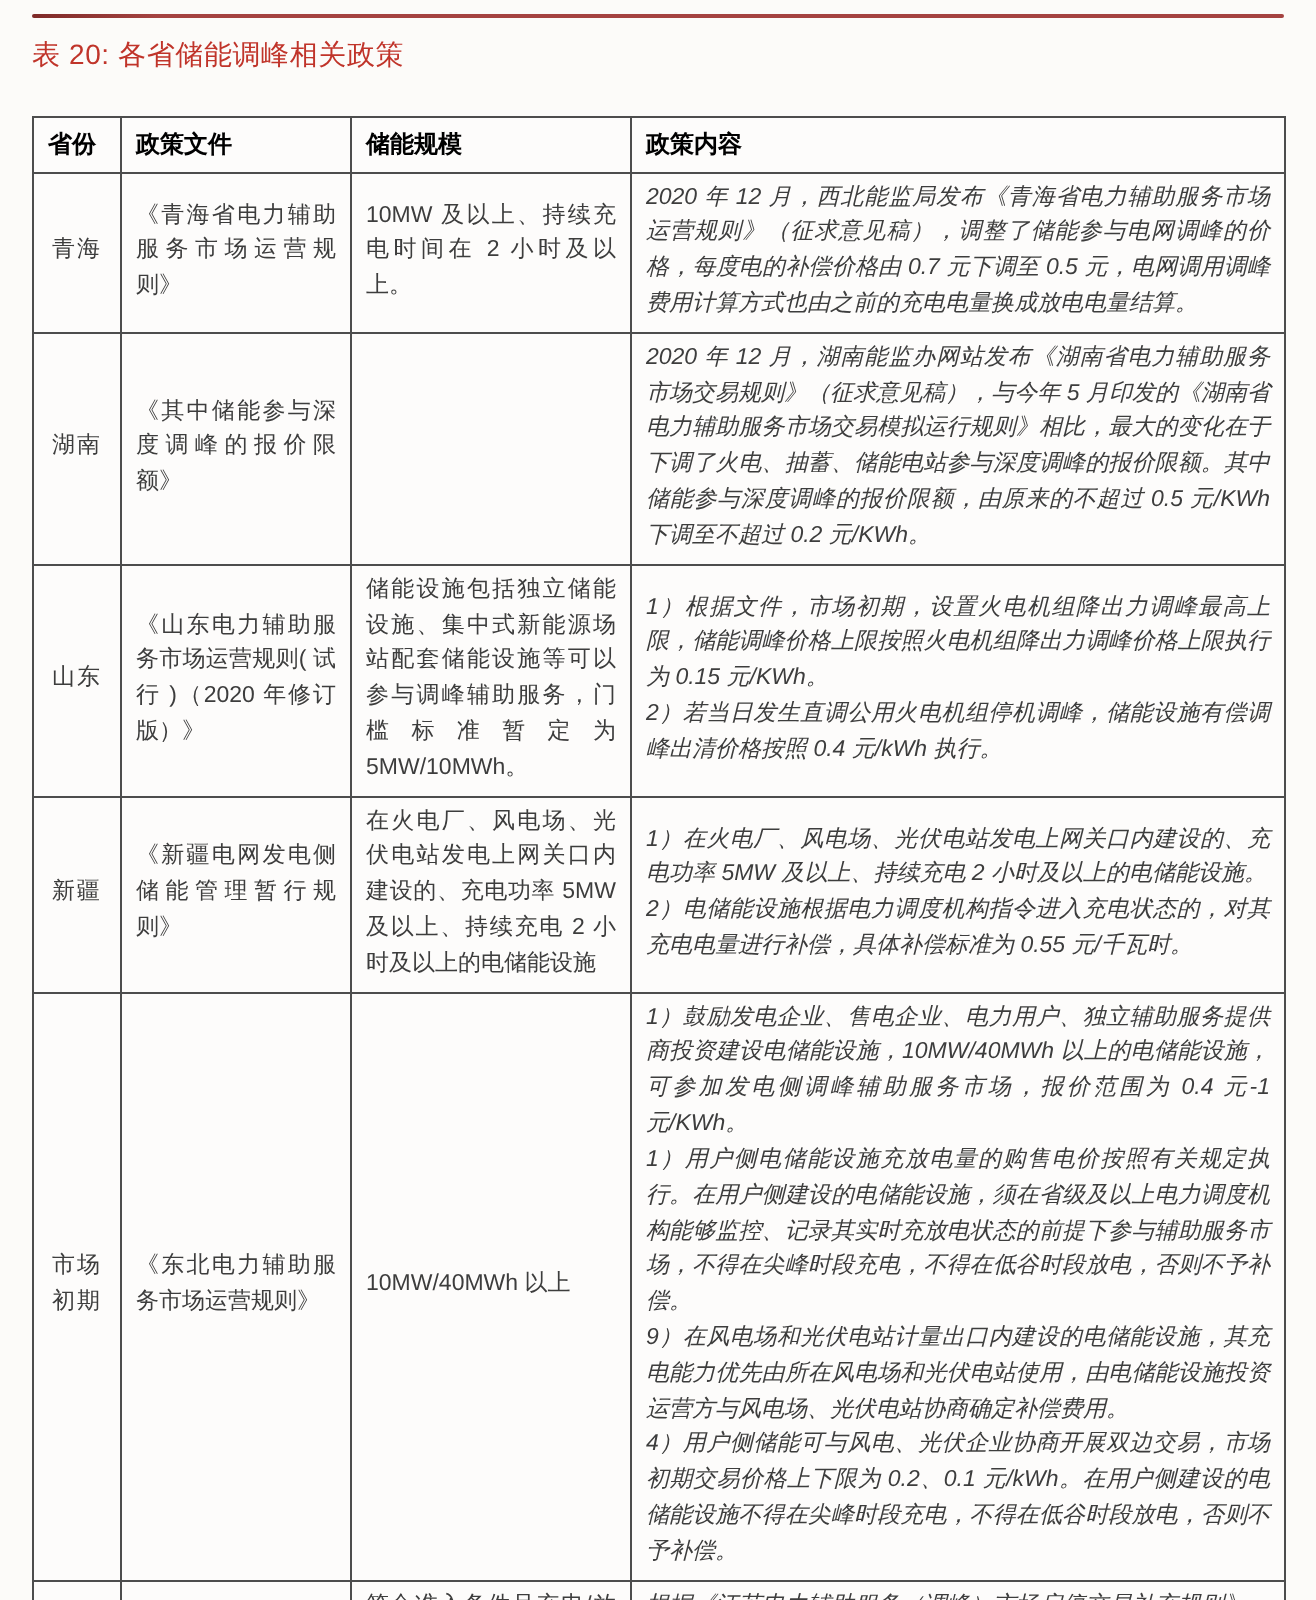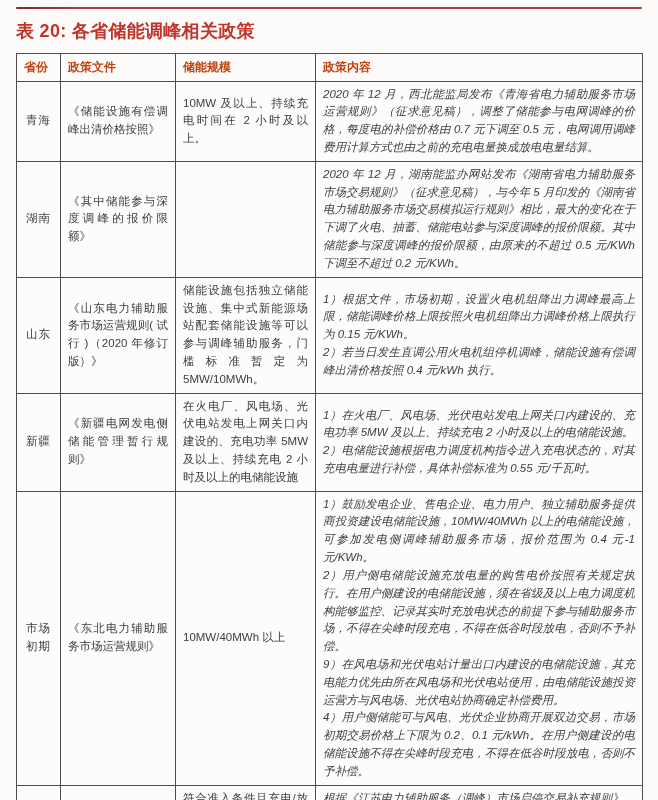--- a/index.html
+++ b/index.html
@@ -16,40 +16,40 @@
     background: #fcfbf9;
   }
   .top-rule {
     height: 2px;
     background: linear-gradient(to right, #7e2a28, var(--rule, #a54341) 10%, var(--rule, #a54341));
     border-radius: 1px;
     margin-bottom: 10px;
   }
   .table-title {
     color: var(--accent, #c0342a);
-    font-weight: bold;
-    font-size: 18px;
+    font-weight: normal;
+    font-size: 14px;
     letter-spacing: 0.3px;
-    margin-bottom: 10px;
+    margin-bottom: 21px;
   }
   table.policy-table {
     width: 626px;
     border-collapse: collapse;
     table-layout: fixed;
     background: #fdfcfb;
   }
   .policy-table th, .policy-table td {
     border: 1px solid var(--border, #4d4d4d);
     font-size: 11.5px;
     line-height: 1.55;
     vertical-align: middle;
   }
   .policy-table th {
     font-weight: bold;
-    color: #c2410c;
+    color: #000000;
     text-align: left;
     padding: 4px 7px;
     font-size: 12px;
   }
   .policy-table td { padding: 4px 7px; }
   col.c-province { width: 44px; }
   col.c-doc      { width: 115px; }
   col.c-scale    { width: 140px; }
   col.c-content  { width: 327px; }
   .cell-province {
@@ -87,21 +87,21 @@
       <tr>
         <th>省份</th>
         <th>政策文件</th>
         <th>储能规模</th>
         <th>政策内容</th>
       </tr>
     </thead>
     <tbody>
   <tr>
     <td class="cell-province">青海</td>
-    <td class="cell-doc">《储能设施有偿调峰出清价格按照》</td>
+    <td class="cell-doc">《青海省电力辅助服务市场运营规则》</td>
     <td class="cell-scale">10MW 及以上、持续充电时间在 2 小时及以上。</td>
     <td class="cell-content">
             <div class="policy-paragraph">2020 年 12 月，西北能监局发布《青海省电力辅助服务市场运营规则》（征求意见稿），调整了储能参与电网调峰的价格，每度电的补偿价格由 0.7 元下调至 0.5 元，电网调用调峰费用计算方式也由之前的充电电量换成放电电量结算。</div>
           </td>
   </tr>
 
   <tr>
     <td class="cell-province">湖南</td>
     <td class="cell-doc">《其中储能参与深度调峰的报价限额》</td>
     <td class="cell-scale"></td>
@@ -129,21 +129,21 @@
             <div class="policy-paragraph">2）电储能设施根据电力调度机构指令进入充电状态的，对其充电电量进行补偿，具体补偿标准为 0.55 元/千瓦时。</div>
           </td>
   </tr>
 
   <tr>
     <td class="cell-province">市场初期</td>
     <td class="cell-doc">《东北电力辅助服务市场运营规则》</td>
     <td class="cell-scale">10MW/40MWh 以上</td>
     <td class="cell-content">
             <div class="policy-paragraph">1）鼓励发电企业、售电企业、电力用户、独立辅助服务提供商投资建设电储能设施，10MW/40MWh 以上的电储能设施，可参加发电侧调峰辅助服务市场，报价范围为 0.4 元-1 元/KWh。</div>
-            <div class="policy-paragraph">2）用户侧电储能设施充放电量的购售电价按照有关规定执行。在用户侧建设的电储能设施，须在省级及以上电力调度机构能够监控、记录其实时充放电状态的前提下参与辅助服务市场，不得在尖峰时段充电，不得在低谷时段放电，否则不予补偿。</div>
+            <div class="policy-paragraph">1）用户侧电储能设施充放电量的购售电价按照有关规定执行。在用户侧建设的电储能设施，须在省级及以上电力调度机构能够监控、记录其实时充放电状态的前提下参与辅助服务市场，不得在尖峰时段充电，不得在低谷时段放电，否则不予补偿。</div>
             <div class="policy-paragraph">9）在风电场和光伏电站计量出口内建设的电储能设施，其充电能力优先由所在风电场和光伏电站使用，由电储能设施投资运营方与风电场、光伏电站协商确定补偿费用。</div>
             <div class="policy-paragraph">4）用户侧储能可与风电、光伏企业协商开展双边交易，市场初期交易价格上下限为 0.2、0.1 元/kWh。在用户侧建设的电储能设施不得在尖峰时段充电，不得在低谷时段放电，否则不予补偿。</div>
           </td>
   </tr>
 
   <tr>
     <td class="cell-province">江苏</td>
     <td class="cell-doc">《江苏电力辅助服务（调峰）市场启停交易补充规则》</td>
     <td class="cell-scale">符合准入条件且充电/放电功率 20 兆瓦以上、持续时间 2 小时以上的储能电站，可以直接注册调峰辅助服务市场成员。鼓励综合能</td>
     <td class="cell-content">

